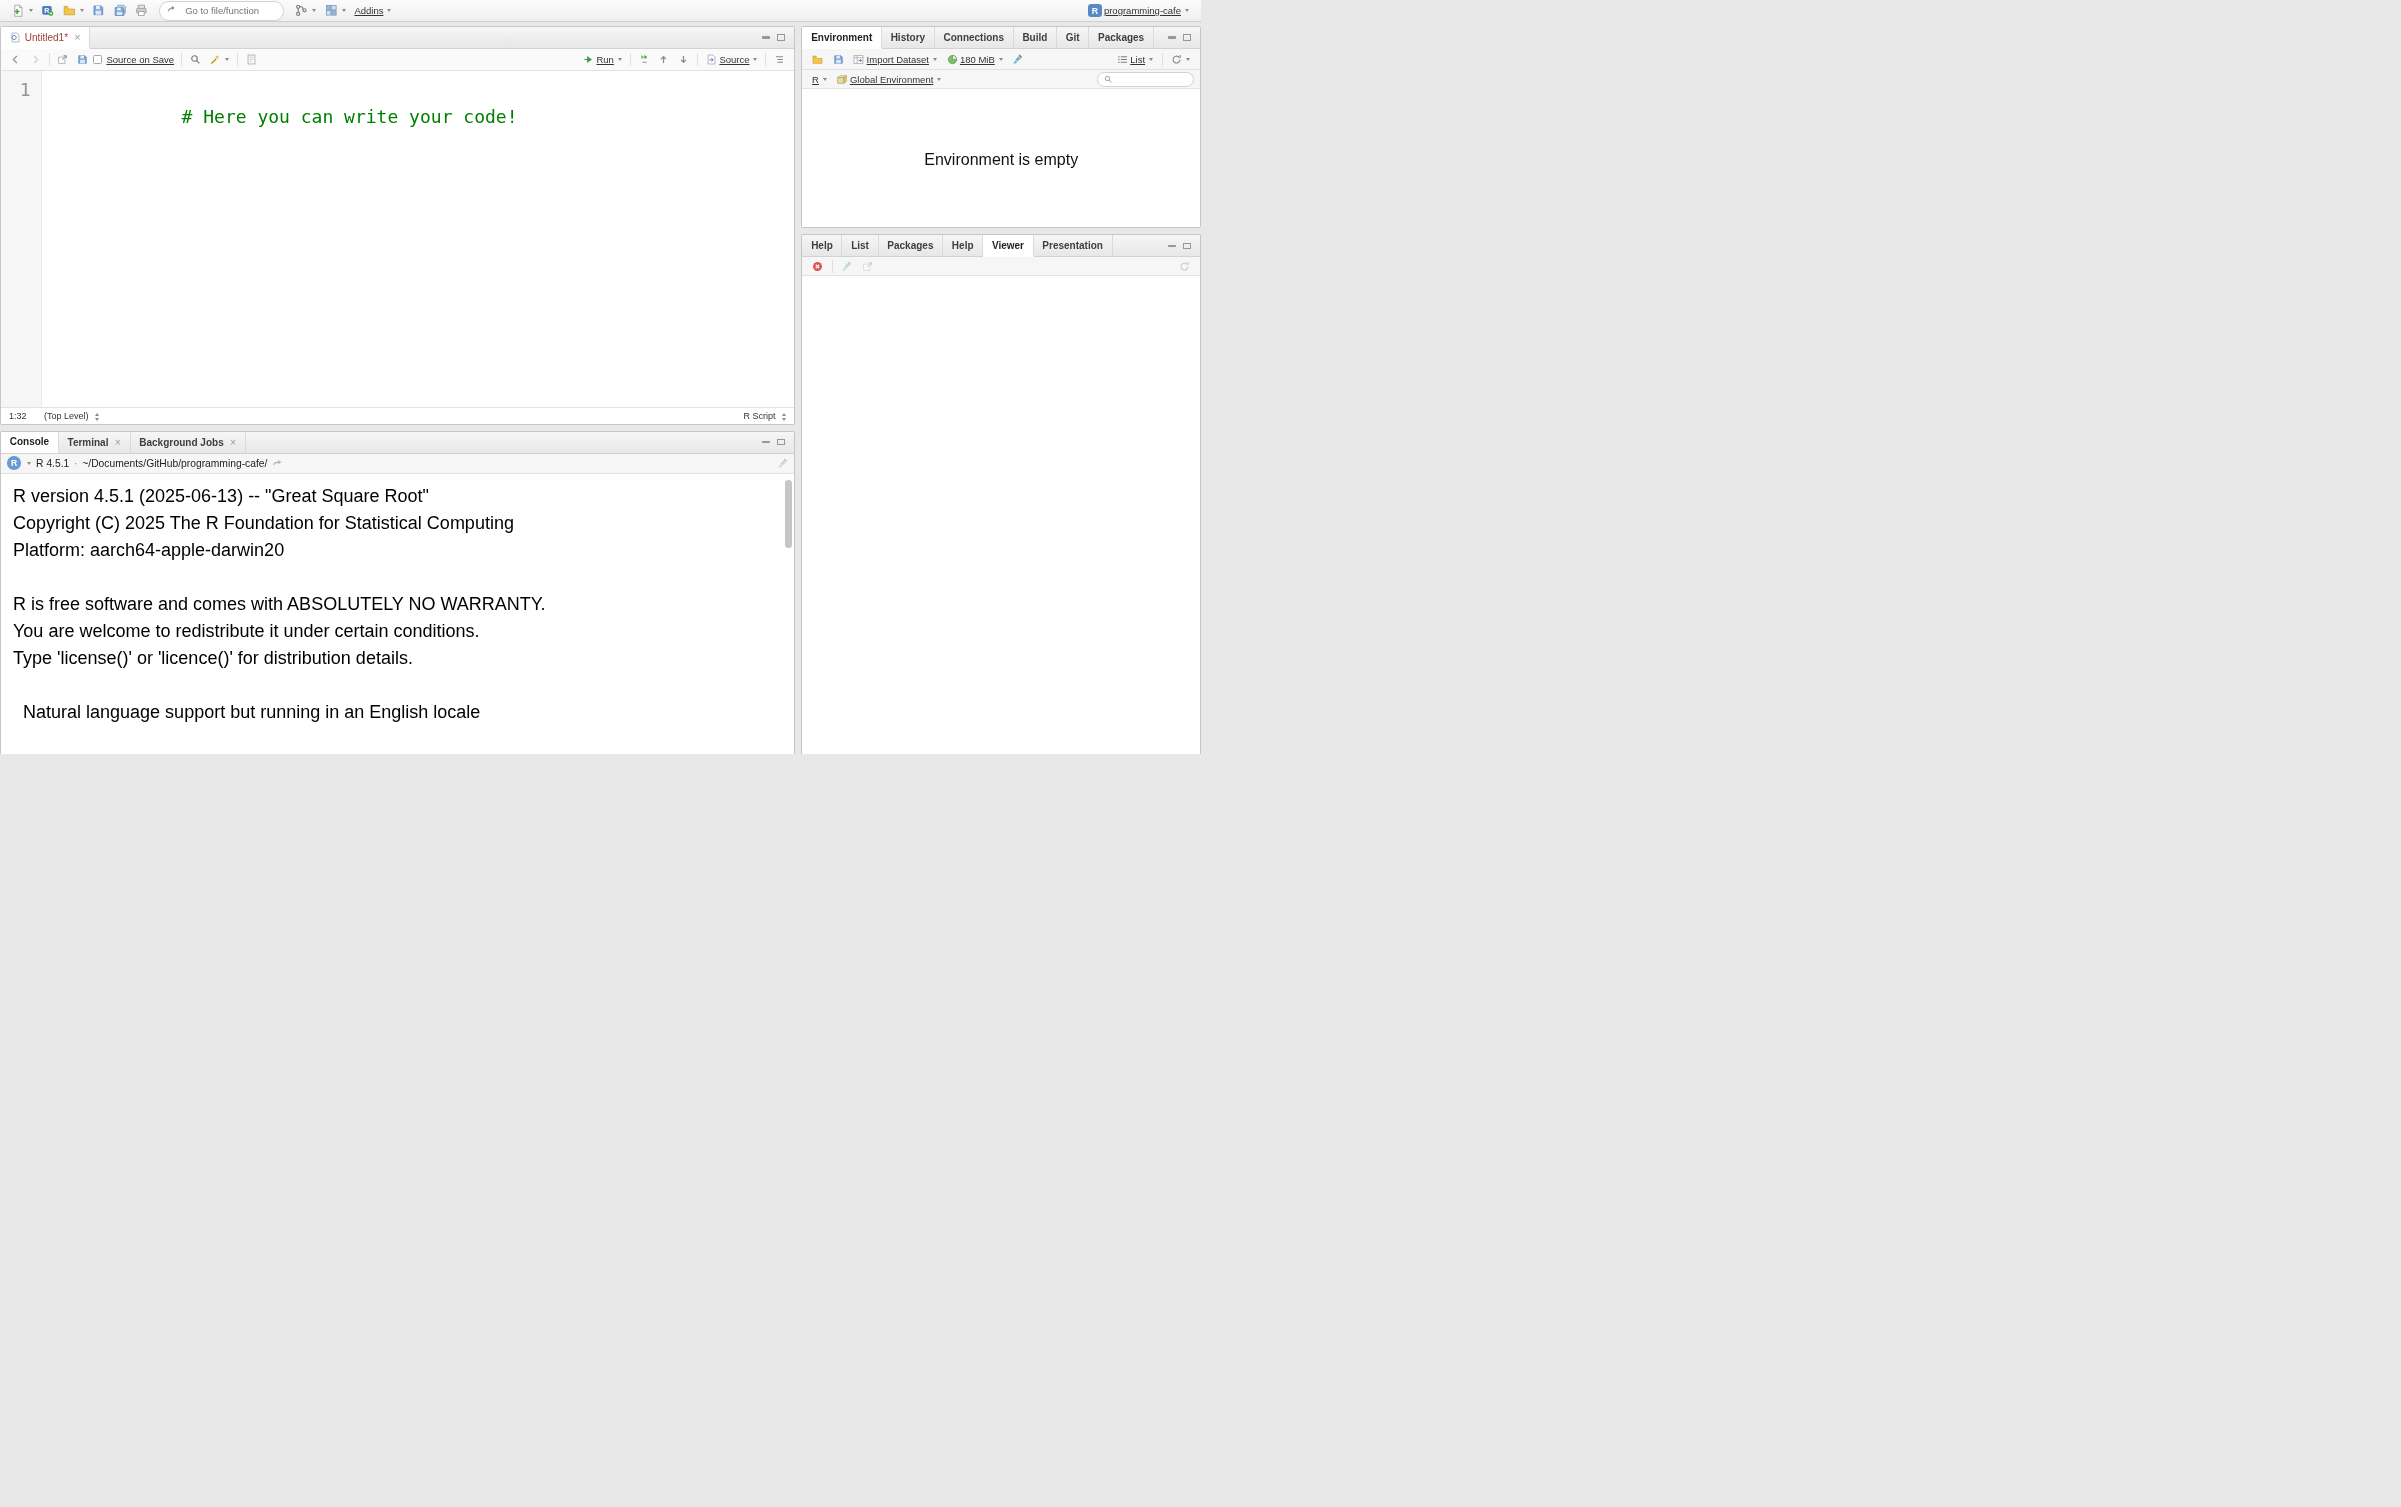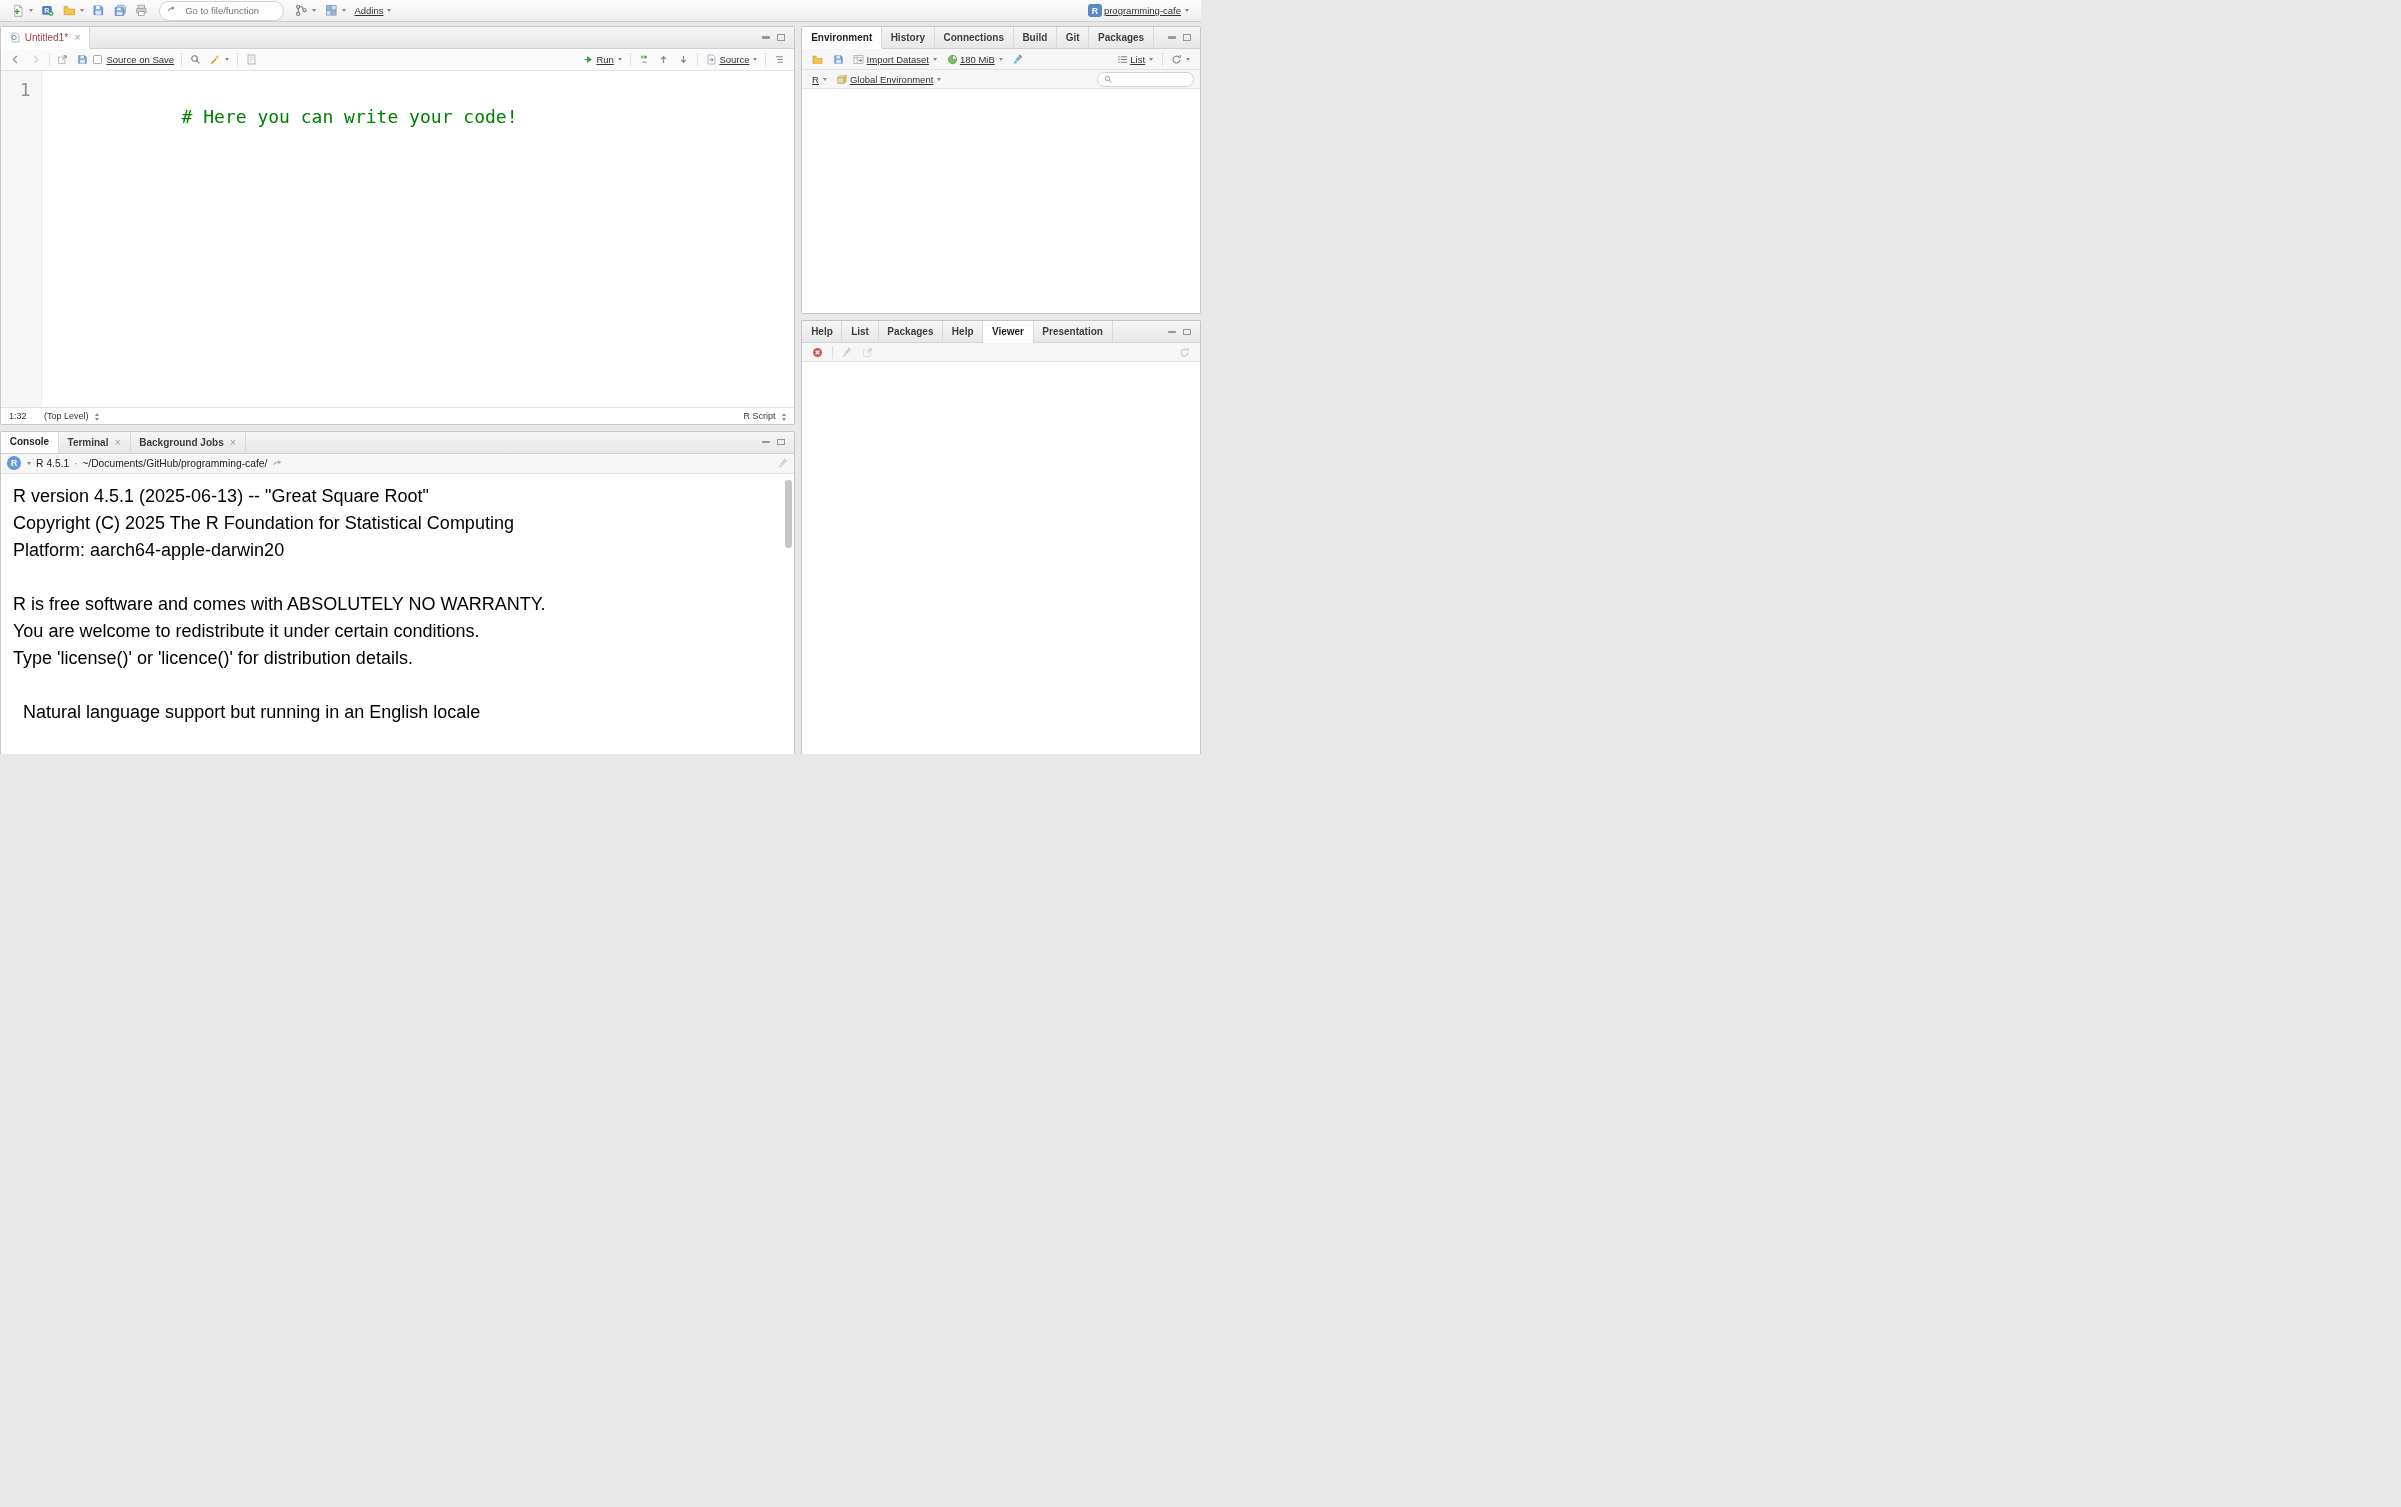--- a/index.html
+++ b/index.html
@@ -46,21 +46,21 @@
   .workspace { flex:1; display:flex; gap:6.4px; padding:4px 0 0; min-height:0; }
   .col { display:flex; flex-direction:column; min-width:0; min-height:0; }
   .col-left { flex:0 0 66.2%; }
   .col-right { flex:1; }
   .pane {
     background:#fff; border:0.8px solid #c6c6c6; border-radius:1.6px;
     display:flex; flex-direction:column; min-height:0; overflow:hidden;
   }
   .source-pane { height:399px; margin-bottom:5.6px; }
   .console-pane { flex:1; border-bottom:none; border-bottom-left-radius:0; border-bottom-right-radius:0; }
-  .env-pane { height:288px; margin-bottom:6.4px; }
+  .env-pane { height:202px; margin-bottom:6.4px; }
   .viewer-pane { flex:1; border-bottom:none; border-bottom-left-radius:0; border-bottom-right-radius:0; }
 
   
   .tabbar {
     flex:0 0 22px; height:22px;
     background:linear-gradient(#f6f6f6,#e7e7e7);
     border-bottom:0.8px solid #d2d2d2;
     display:flex; align-items:stretch;
   }
   .tab {
@@ -581,20 +581,23 @@
             <span>
                 <svg style="width:8.7px;height:8.7px;display:block" viewBox="0 0 16 16">
                   <circle cx="6.5" cy="6.5" r="4" fill="none" stroke="#999" stroke-width="1.8"></circle>
                   <path d="M9.6 9.6l4 4" stroke="#999" stroke-width="1.8"></path>
                 </svg>
               </span>
             <input style="">
           </div>
         </div>
 
+        <div class="env-content">
+          <div class="env-empty">Environment is empty</div>
+        </div>
       </div>
 
       <div class="pane viewer-pane">
         <div class="tabbar">
           <div class="tab">
               <span>Help</span>
             </div>
           <div class="tab">
               <span>List</span>
             </div>

